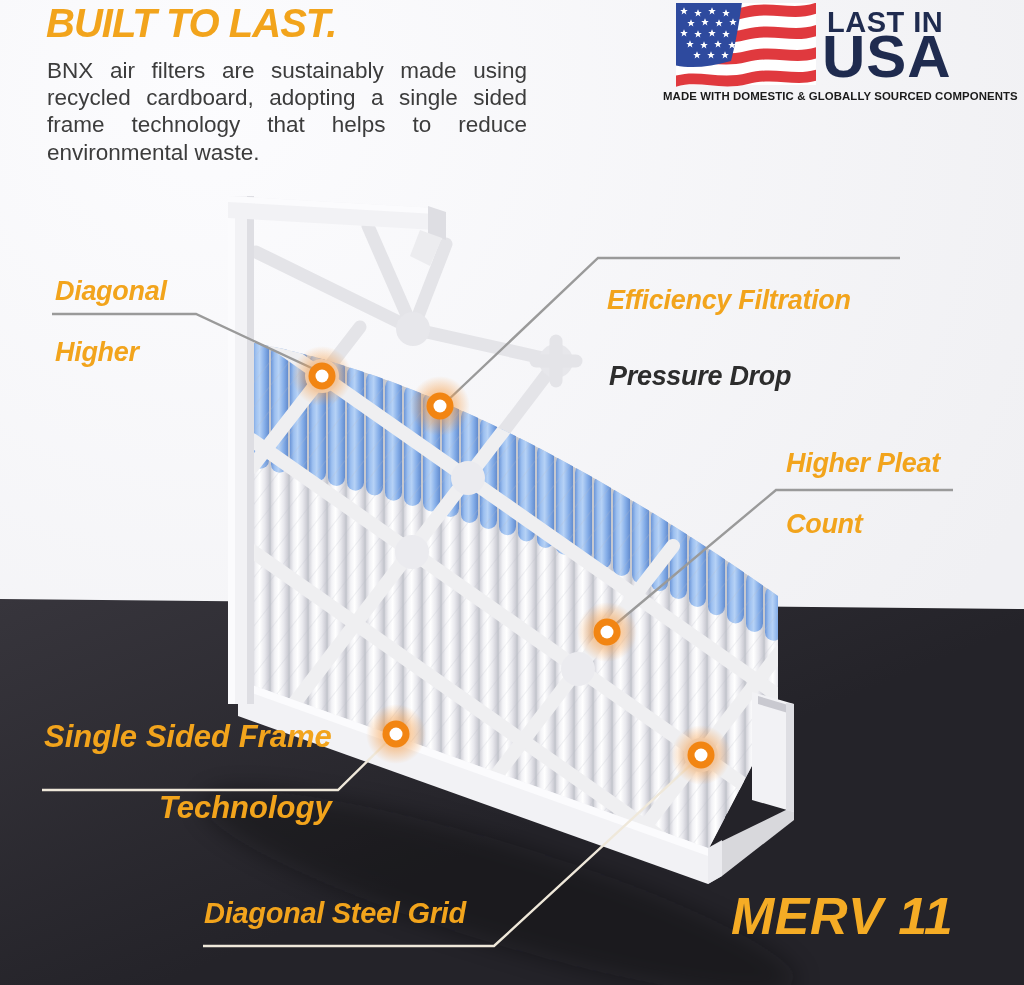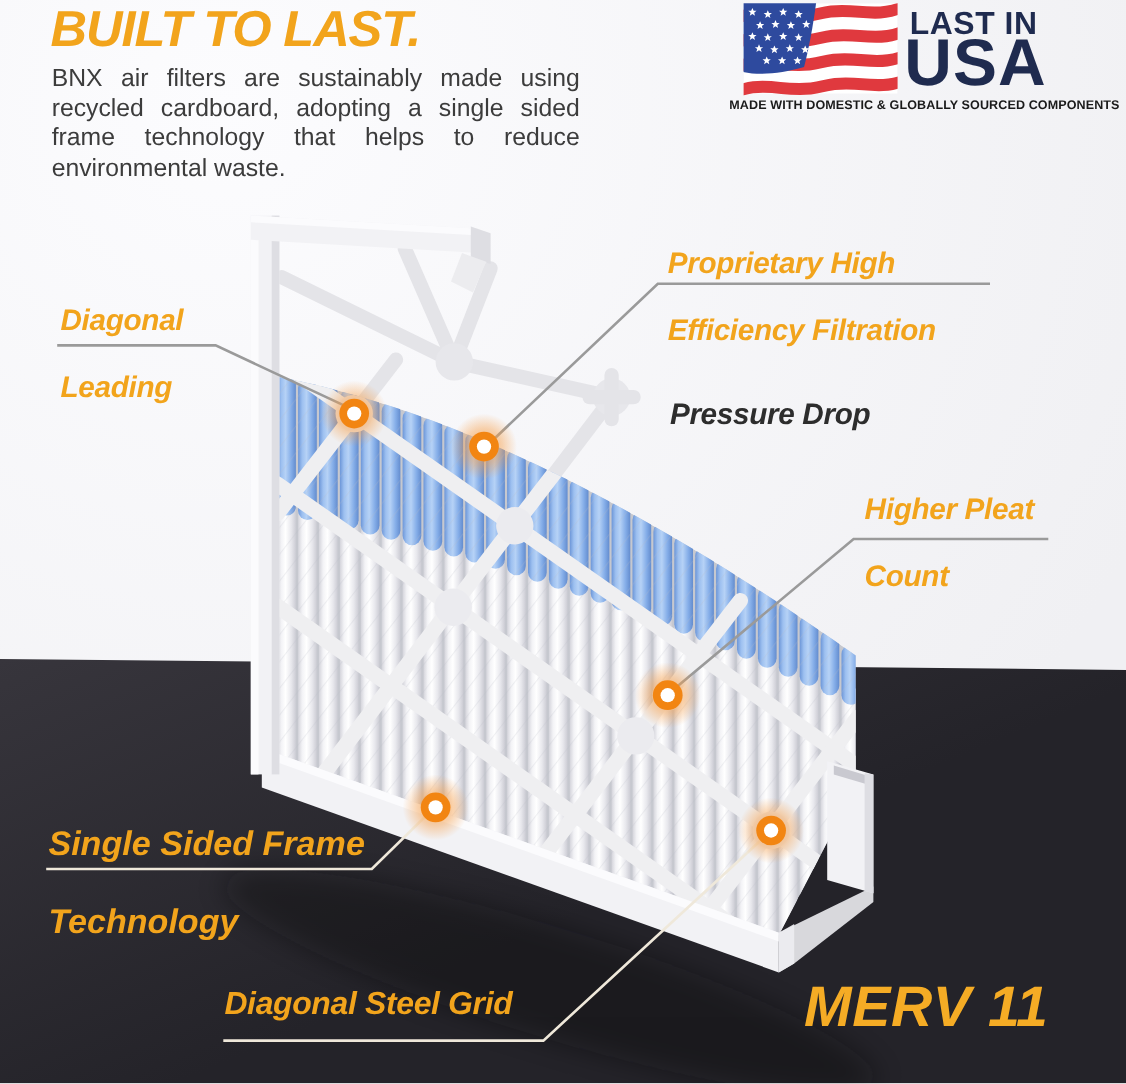--- a/index.html
+++ b/index.html
@@ -4,38 +4,38 @@
 <style>
   html,body{margin:0;padding:0;}
   .stage{
     position:relative;width:1024px;height:985px;overflow:hidden;
     background:#F2F2F4;
     font-family:"Liberation Sans",sans-serif;
   }
   .stage svg.scene{position:absolute;left:0;top:0;}
   .txt{position:absolute;white-space:pre-line;}
   .headline{
-    left:46px;top:2px;font-size:46px;line-height:1.05;
+    left:46px;top:2px;font-size:40px;line-height:1.05;
     font-weight:800;font-style:italic;letter-spacing:-1px;
     color:var(--accent-orange,#F2A41C);
   }
   .desc{
     left:47px;top:57px;width:480px;font-size:22.5px;line-height:1.21;
     color:var(--body-text,#3C3C3C);text-align:justify;
   }
   .callout{
     font-weight:800;font-style:italic;line-height:1.14;
     color:var(--accent-orange,#F2A41C);font-size:27px;letter-spacing:-0.3px;
   }
   .callout.dark{color:var(--dark-text,#2D2D2D);}
   .co-diagonal{left:55px;top:245px;}
   .co-filtration{left:607px;top:193px;}
   .co-pressure{left:609px;top:269px;}
   .co-pleat{left:786px;top:417px;}
-  .co-frame{left:44px;top:714px;font-size:31px;letter-spacing:0;}
+  .co-frame{left:44px;top:684px;font-size:31px;letter-spacing:0;text-align:right;}
   .co-grid{left:204px;top:897px;font-size:29px;}
   .merv{
     left:731px;top:886px;font-size:52px;font-weight:800;font-style:italic;
     letter-spacing:0.5px;color:#F5AC25;
   }
   .madein-line1{
     left:827px;top:6px;font-size:29px;font-weight:700;letter-spacing:0.5px;
     color:var(--navy,#1F2B4F);
   }
   .madein-line2{
@@ -295,24 +295,24 @@
       <path transform="translate(35,52) scale(1.25)" d="M0,-3 L0.9,-0.9 3,-0.9 1.3,0.5 1.9,2.7 0,1.4 -1.9,2.7 -1.3,0.5 -3,-0.9 -0.9,-0.9 Z"></path>
       <path transform="translate(49,52) scale(1.25)" d="M0,-3 L0.9,-0.9 3,-0.9 1.3,0.5 1.9,2.7 0,1.4 -1.9,2.7 -1.3,0.5 -3,-0.9 -0.9,-0.9 Z"></path>
     </g>
   </svg>
   <div class="txt madein-line1">LAST IN</div>
   <div class="txt madein-line2">USA</div>
   <div class="txt madein-caption">MADE WITH DOMESTIC &amp; GLOBALLY SOURCED COMPONENTS</div>
 
   <div class="txt callout co-diagonal">
     <span>Diagonal</span><br>
-    <span>Leading</span>
+    <span>Higher</span>
   </div>
   <div class="txt callout co-filtration">
-    <span>Proprietary High</span><br>
+    <br>
     <span>Efficiency Filtration</span>
   </div>
   <div class="txt callout dark co-pressure">
     <br>
     <span>Pressure Drop</span>
   </div>
   <div class="txt callout co-pleat">
     <span>Higher Pleat</span><br>
     <span>Count</span>
   </div>

